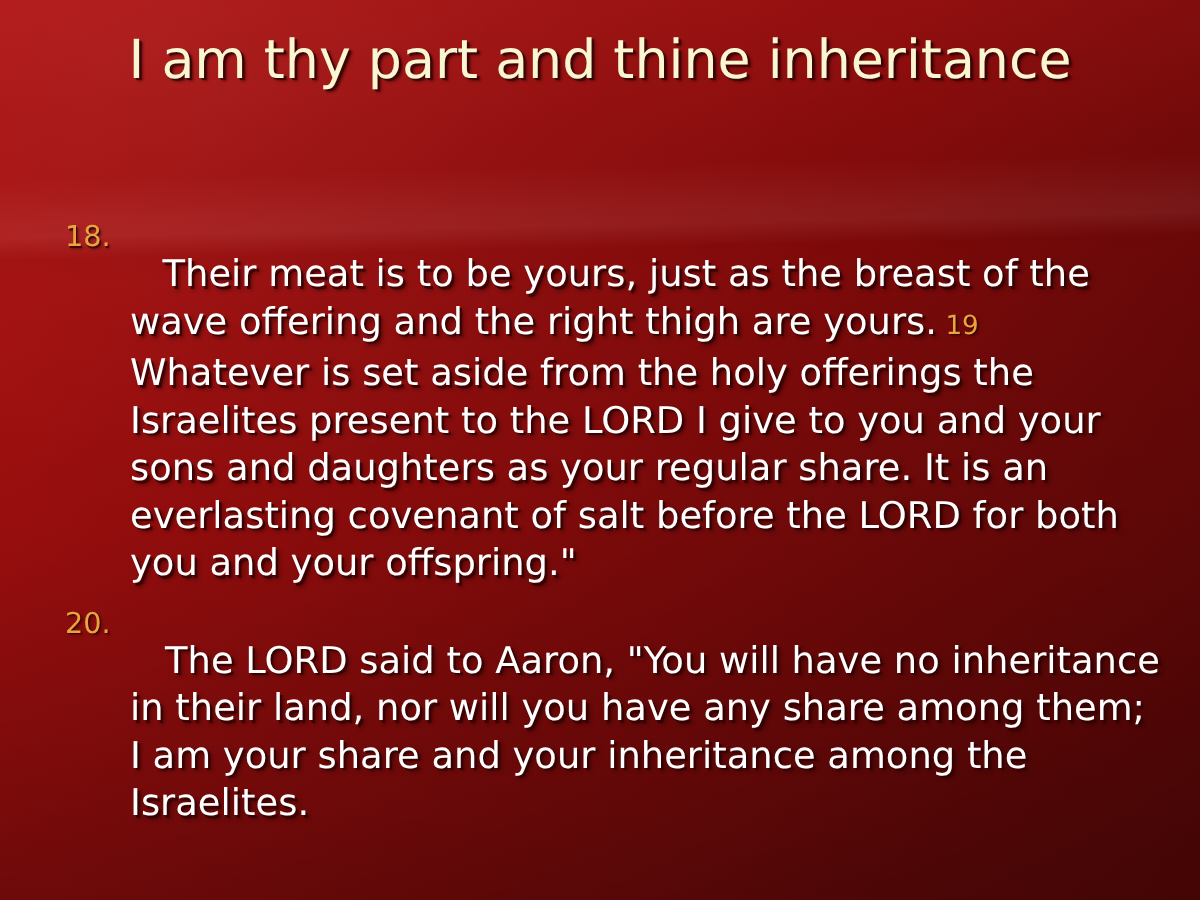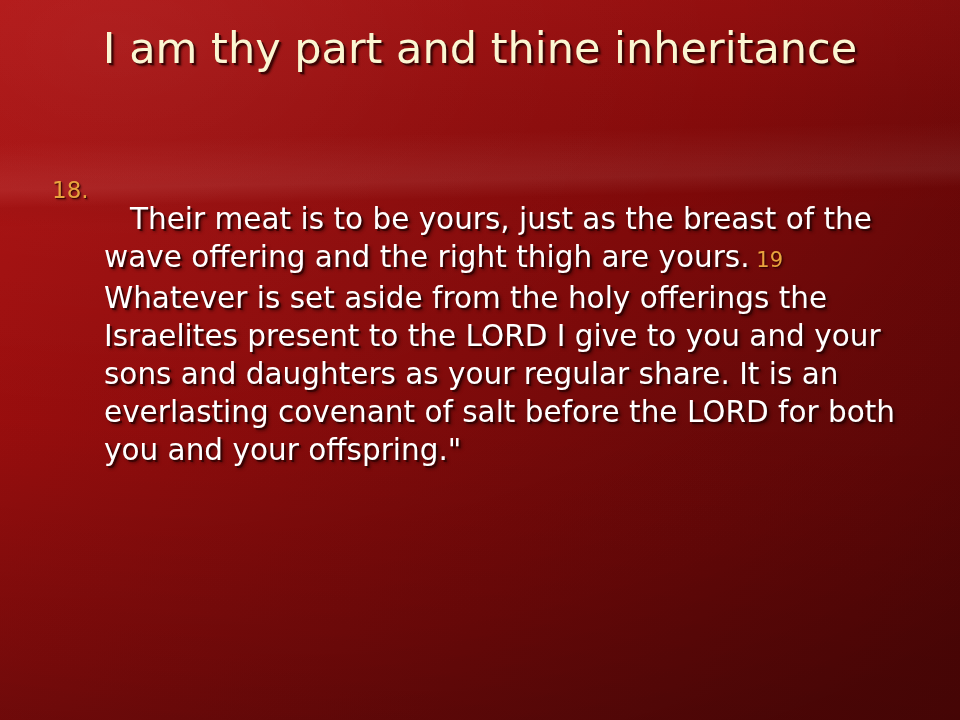--- a/index.html
+++ b/index.html
@@ -169,16 +169,20 @@
       <div class="title-line line1">I am thy part and thine inheritance</div>
     </div>
 
     <div class="body-block">
 
       <div class="list-item item-18">
         <div class="marker">18.</div>
         <div class="para"><span>Their meat is to be yours, just as the breast of the wave offering and the right thigh are yours.</span><span class="verse-num"> 19 </span><span>Whatever is set aside from the holy offerings the Israelites present to the LORD I give to you and your sons and daughters as your regular share. It is an everlasting covenant of salt before the LORD for both you and your offspring."</span></div>
       </div>
 
+      <div class="list-item item-20">
+        <div class="marker">20.</div>
+        <div class="para">The LORD said to Aaron, "You will have no inheritance in their land, nor will you have any share among them; I am your share and your inheritance among the Israelites.</div>
+      </div>
 
     </div>
   </div>
 </div>
 
 </body></html>

